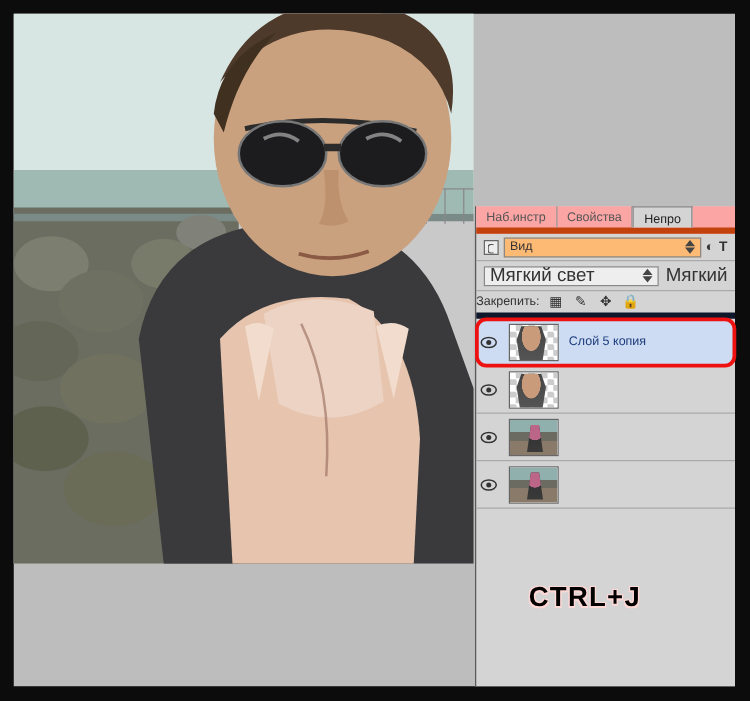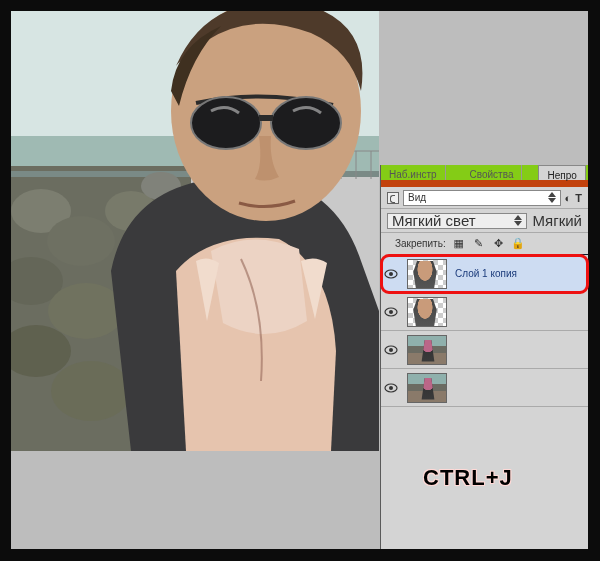--- a/index.html
+++ b/index.html
@@ -1,31 +1,31 @@
 <!DOCTYPE html>
 <html><head>
 <meta charset="utf-8">
 <style>
 * { box-sizing: border-box; margin: 0; padding: 0; font-family: Tahoma, sans-serif; }
 body { background: #0c0c0c; width: 600px; height: 561px; overflow: hidden; position: relative; }
 .frame { position: absolute; inset: 11px 12px 12px 11px; background: #bdbdbd; }
 .canvas { position: absolute; left: 0; top: 0; width: 368px; height: 440px; background: #c9c9c9; }
 .photo { width: 100%; height: 100%; display: block; }
 .panel { position: absolute; right: 0; top: 154px; width: 208px; height: 384px; background: #d4d4d4; border-left: 1px solid #5a5a5a; }
-.tabbar { height: 22px; background: #84cc16; display: flex; border-bottom: 7px solid #c2410c; font-size: 10px; gap: 16px; }
+.tabbar { height: 22px; background: #fca5a5; display: flex; border-bottom: 5px solid #c2410c; font-size: 10px; }
 .tab { padding: 4px 8px 0 8px; color: #555; border-right: 1px solid #999; cursor: pointer; }
 .tab.active { background: #d4d4d4; color: #222; border-top: 1px solid #888; border-left: 1px solid #888; border-right: 1px solid #888; }
 .row-a { height: 22px; display: flex; align-items: center; gap: 4px; padding: 0 6px; border-bottom: 1px solid #aaa; font-size: 10px; color: #333; }
 .rho { display:inline-block; width:12px; height:12px; border:1px solid #666; background:#eee; position:relative; }
 .rho::after { content:""; position:absolute; left:2px; top:2px; width:4px; height:6px; border:1px solid #555; border-right:none; border-radius:3px 0 0 3px; }
-.sel { flex:1; display:flex; align-items:center; justify-content:space-between; background:#ffffff; border:1px solid #888; height:16px; padding:0 4px; }
+.sel { flex:1; display:flex; align-items:center; justify-content:space-between; background:#fdba74; border:1px solid #888; height:16px; padding:0 4px; }
 .typeglyphs { display:flex; gap:4px; font-size:11px; font-weight:bold; color:#333; }
 .blend { height:24px; display:flex; align-items:center; gap:6px; padding:0 6px; border-bottom:1px solid #aaa; font-size:15px; color:#333; }
 .blendsel { flex:1; display:flex; align-items:center; justify-content:space-between; background:#eee; border:1px solid #888; height:16px; padding:0 4px; }
-.lockrow { height:22px; display:flex; align-items:center; gap:6px; padding:0 0; border-bottom:1px solid #0f172a; font-size:10px; color:#333;margin-left:14px; }
+.lockrow { height:22px; display:flex; align-items:center; gap:6px; padding:0 0; border-bottom:5px solid #0f172a; font-size:10px; color:#333; }
 .lockicons { display:flex; gap:6px; font-size:11px; color:#333; }
 .lockicons span { width:14px; text-align:center; }
 .layerlist { }
 .layer { height:38px; display:flex; align-items:center; border-bottom:1px solid #aaa; font-size:10px; color:#333; }
 .layer.selected { outline:3px solid #e11; outline-offset:-2px; border-radius:8px; background:#cddcf2; }
 .layer.selected .layerlabel { color:#1a3a7a; }
 .eye { width:20px; display:flex; align-items:center; justify-content:center; }
 .eye svg { width:14px; height:10px; }
 .thumb { width:40px; height:30px; margin:0 6px; background:#fff; border:1px solid #666; position:relative; overflow:hidden; }
 .checker::before { content:""; position:absolute; inset:0;
@@ -142,21 +142,21 @@
 
     <div class="layerlist">
       <div class="layer selected">
         <div class="eye">
           <svg viewBox="0 0 14 10">
               <ellipse cx="7" cy="5" rx="6" ry="4" fill="none" stroke="#333" stroke-width="1.2"></ellipse>
               <circle cx="7" cy="5" r="2" fill="#333"></circle>
             </svg>
         </div>
         <div class="thumb checker cutout"></div>
-        <div class="layerlabel">Слой 1 копия</div>
+        <div class="layerlabel">Слой 5 копия</div>
       </div>
       <div class="layer">
         <div class="eye">
           <svg viewBox="0 0 14 10">
               <ellipse cx="7" cy="5" rx="6" ry="4" fill="none" stroke="#333" stroke-width="1.2"></ellipse>
               <circle cx="7" cy="5" r="2" fill="#333"></circle>
             </svg>
         </div>
         <div class="thumb checker cutout"></div>
       </div>

